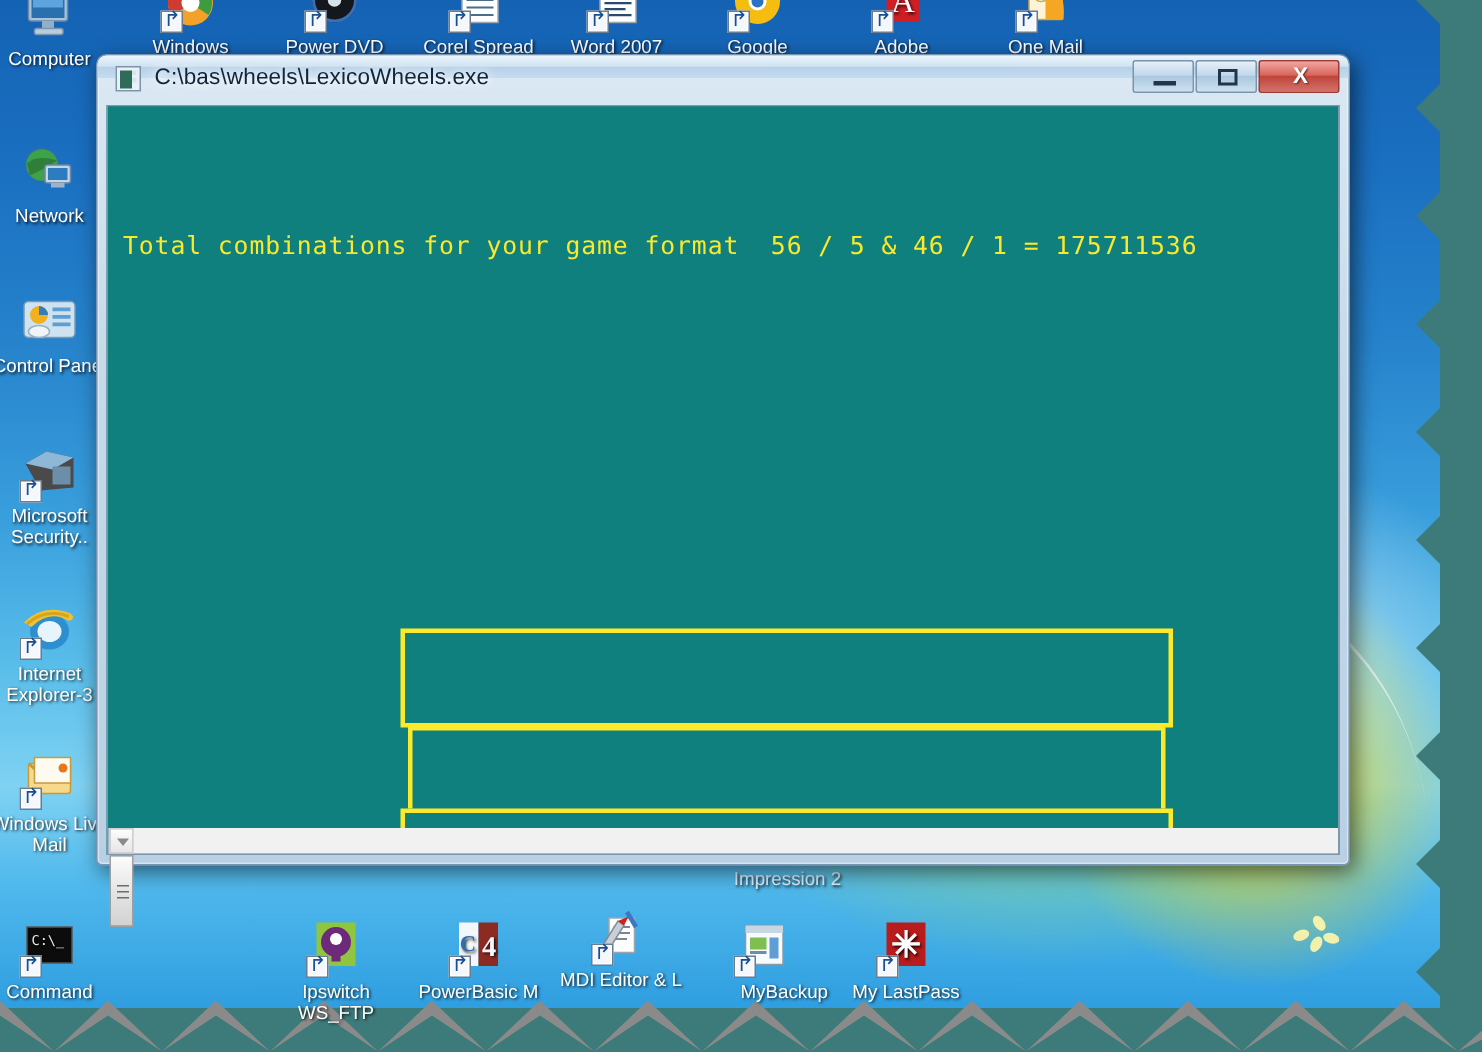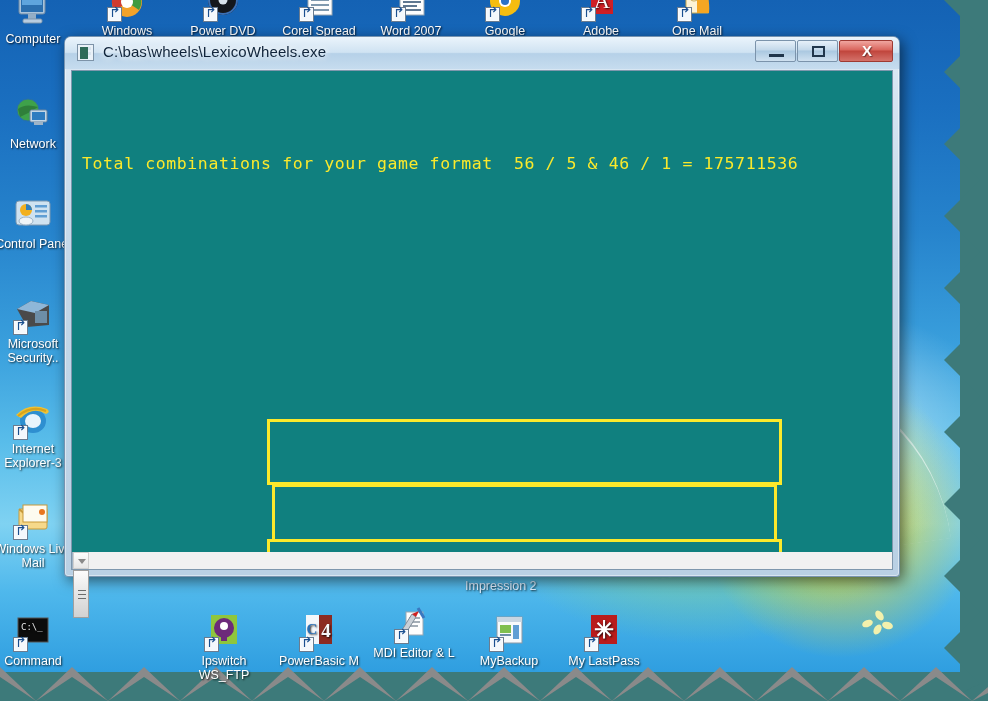--- a/index.html
+++ b/index.html
@@ -78,21 +78,21 @@
   #win {
     position:absolute; left:64px; top:36px; width:836px; height:541px;
     border-radius:7px 7px 4px 4px;
     background:linear-gradient(180deg,#dce9f4 0%,#c5d9ea 40%,#b9d0e4 100%);
     border:1px solid rgba(110,140,170,.9);
     box-shadow:0 0 0 1px rgba(255,255,255,.45) inset,
                3px 4px 14px rgba(0,0,0,.55);
     padding:0;
   }
   #titlebar {
-    height:32px; position:relative;
+    height:15px; position:relative;
     border-radius:6px 6px 0 0;
     background:linear-gradient(180deg,
        rgba(236,245,252,.92) 0%, rgba(206,226,242,.88) 48%,
        rgba(176,205,230,.86) 52%, rgba(196,219,238,.9) 100%);
   }
   #titlebar .ticon {
     position:absolute; left:12px; top:7px; width:17px; height:17px;
     background:#e9f1f8; border:1px solid #7d93a8;
   }
   #titlebar .ticon:before {
@@ -180,21 +180,21 @@
     background:linear-gradient(180deg,#fcfcfc,#e3e3e3 55%,#d2d2d2);
     border:1px solid #9f9f9f;
   }
   #vthumb i {
     position:absolute; left:4px; top:19px; width:8px; height:1px;
     background:#6d6d6d; box-shadow:0 4px 0 #6d6d6d, 0 8px 0 #6d6d6d;
   }
 
   #impression-label {
     position:absolute; left:465px; top:579px; width:120px;
-    color:#dfefff; font-size:12.5px; 
+    color:#dfefff; font-size:12.5px; text-align:center;
     text-shadow:1px 1px 2px rgba(0,0,0,.8);
   }
 </style>
 </head>
 <body>
 
 <div id="desktop">
   <div class="wall"></div>
   <div class="wall-streak"></div>
   <div class="wall-arc"></div>
@@ -441,21 +441,21 @@
         </g>
         <path d="M8 26 L18 10 L22 13 L12 29 Z" fill="#c9cfd6" stroke="#7f8c98"></path>
         <path d="M18 10 L22 13 L25 7 Z" fill="#cf2020"></path>
         <path d="M24 4 L30 14" stroke="#3a78c0" stroke-width="3"></path>
       </svg>
       <span class="shortcut-arrow"></span>
     </div>
     <span class="lbl">MDI Editor &amp; L</span>
   </div>
 
-  <div class="dicon" style="left:466px; top:612px;">
+  <div class="dicon" style="left:466px; top:612px;text-align:right;">
     <div class="glyph">
       <svg width="40" height="40" viewBox="0 0 40 40">
         <rect x="8" y="5" width="25" height="26" fill="#f7fafc" stroke="#8b99a6"></rect>
         <rect x="8" y="5" width="25" height="5" fill="#c8d6e2"></rect>
         <rect x="11" y="13" width="11" height="8" fill="#7fbf4f"></rect>
         <rect x="11" y="22" width="11" height="2" fill="#6d8ea8"></rect>
         <rect x="24" y="13" width="6" height="14" fill="#5f9ed4"></rect>
       </svg>
       <span class="shortcut-arrow"></span>
     </div>

